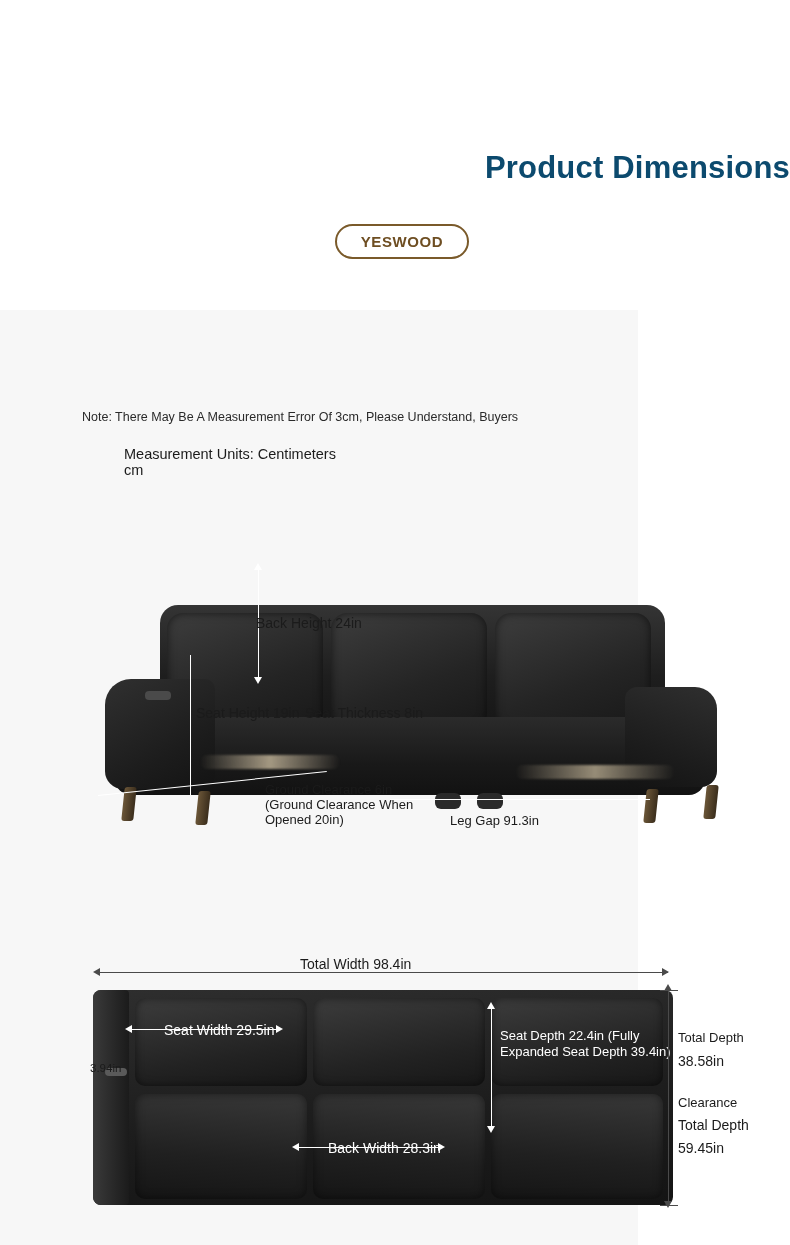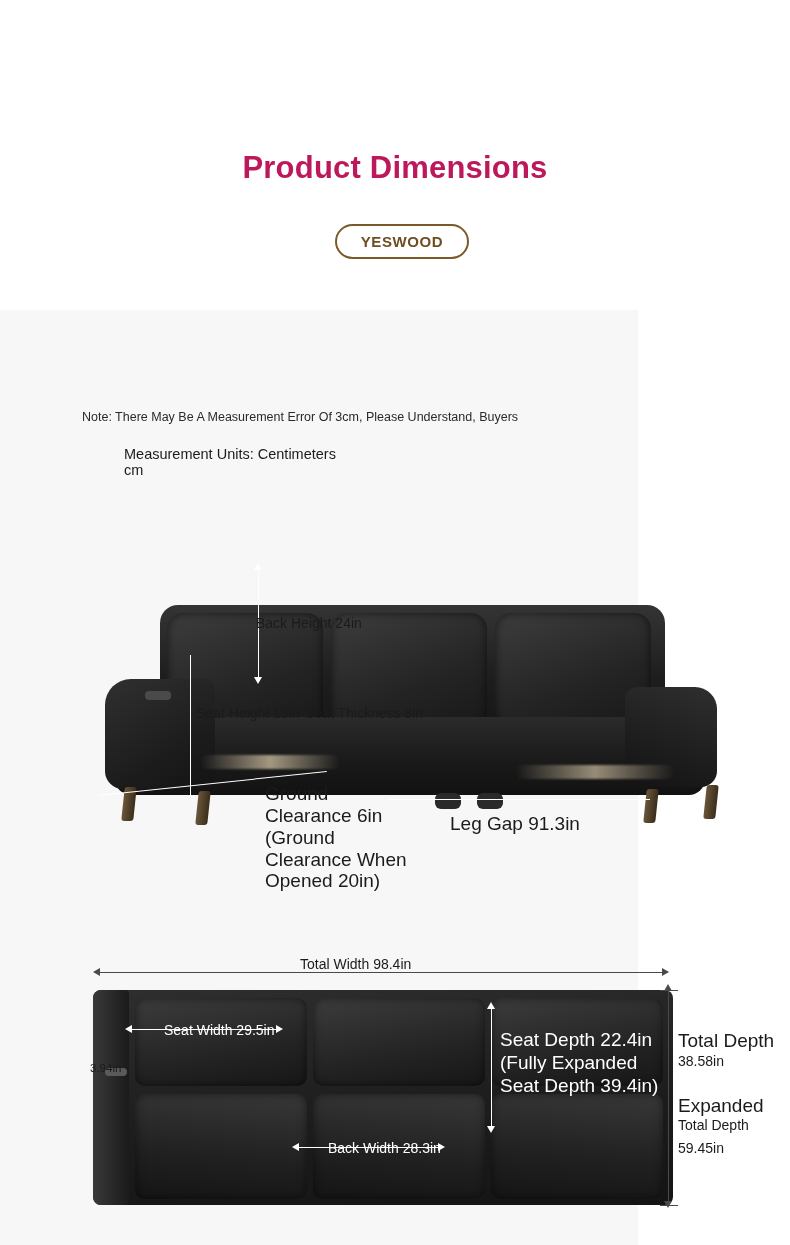--- a/index.html
+++ b/index.html
@@ -15,22 +15,22 @@
   }
   .page { position: relative; width: 790px; height: 1245px; }
 
   
   .header {
     position: absolute; left:0; top:0; width:790px; height:310px;
     background:#ffffff;
   }
   .title {
     position:absolute; left:0; top:150px; width:790px;
-    text-align:center;
-    font-size:31px; font-weight:bold; color:#be185d;
+    text-align:right;
+    font-size:31px; font-weight:bold; color:#0c4a6e;
     letter-spacing:0.2px;
   }
   .brand-pill {
     position:absolute; left:335px; top:224px;
     width:134px; height:35px;
     border:2px solid #7a5a2a; border-radius:18px;
     display:flex; align-items:center; justify-content:center;
     color:#6e4e22; font-size:15px; font-weight:bold; letter-spacing:0.6px;
     background:#ffffff;
   }
@@ -118,21 +118,21 @@
     background:#4a4a4a; border-radius:4px;
   }
 
   
   .vline { position:absolute; width:1px; background:#ffffff; }
   .vline.dark { background:#4a4a4a; }
   .hline { position:absolute; height:1px; background:#ffffff; }
   .hline.dark { background:#4a4a4a; }
   .mlabel { position:absolute; font-size:14px; color:#1b1b1b; white-space:nowrap; }
   .mlabel.white { color:#ffffff; }
-  .mlabel.big { font-size:19px; }
+  .mlabel.big { font-size:13px; }
   .arrow { position:absolute; width:0; height:0; }
   .arrow.up { border-left:4px solid transparent; border-right:4px solid transparent; border-bottom:7px solid #ffffff; }
   .arrow.down { border-left:4px solid transparent; border-right:4px solid transparent; border-top:7px solid #ffffff; }
   .arrow.left { border-top:4px solid transparent; border-bottom:4px solid transparent; border-right:7px solid #4a4a4a; }
   .arrow.right { border-top:4px solid transparent; border-bottom:4px solid transparent; border-left:7px solid #4a4a4a; }
   .arrow.dup { border-left:4px solid transparent; border-right:4px solid transparent; border-bottom:7px solid #4a4a4a; }
   .arrow.ddown { border-left:4px solid transparent; border-right:4px solid transparent; border-top:7px solid #4a4a4a; }
   .arrow.wleft { border-top:4px solid transparent; border-bottom:4px solid transparent; border-right:7px solid #ffffff; }
   .arrow.wright { border-top:4px solid transparent; border-bottom:4px solid transparent; border-left:7px solid #ffffff; }
 
@@ -262,19 +262,19 @@
       <div class="mlabel white" style="left:268px; top:190px;">Back Width 28.3in</div>
 
       <div class="arrow dup" style="left:604px; top:34px;"></div>
       <div class="vline dark" style="left:608px; top:40px; height:215px;"></div>
       <div class="arrow ddown" style="left:604px; top:251px;"></div>
       <div class="hline dark" style="left:600px; top:40px; width:18px;"></div>
       <div class="hline dark" style="left:600px; top:255px; width:18px;"></div>
 
       <div class="mlabel big" style="left:618px; top:80px;">Total Depth</div>
       <div class="mlabel" style="left:618px; top:103px;">38.58in</div>
-      <div class="mlabel big" style="left:618px; top:145px;">Expanded</div>
+      <div class="mlabel big" style="left:618px; top:145px;">Clearance</div>
       <div class="mlabel" style="left:618px; top:167px;">Total Depth</div>
       <div class="mlabel" style="left:618px; top:190px;">59.45in</div>
     </div>
 
   </div>
 </div>
 
 </body></html>

